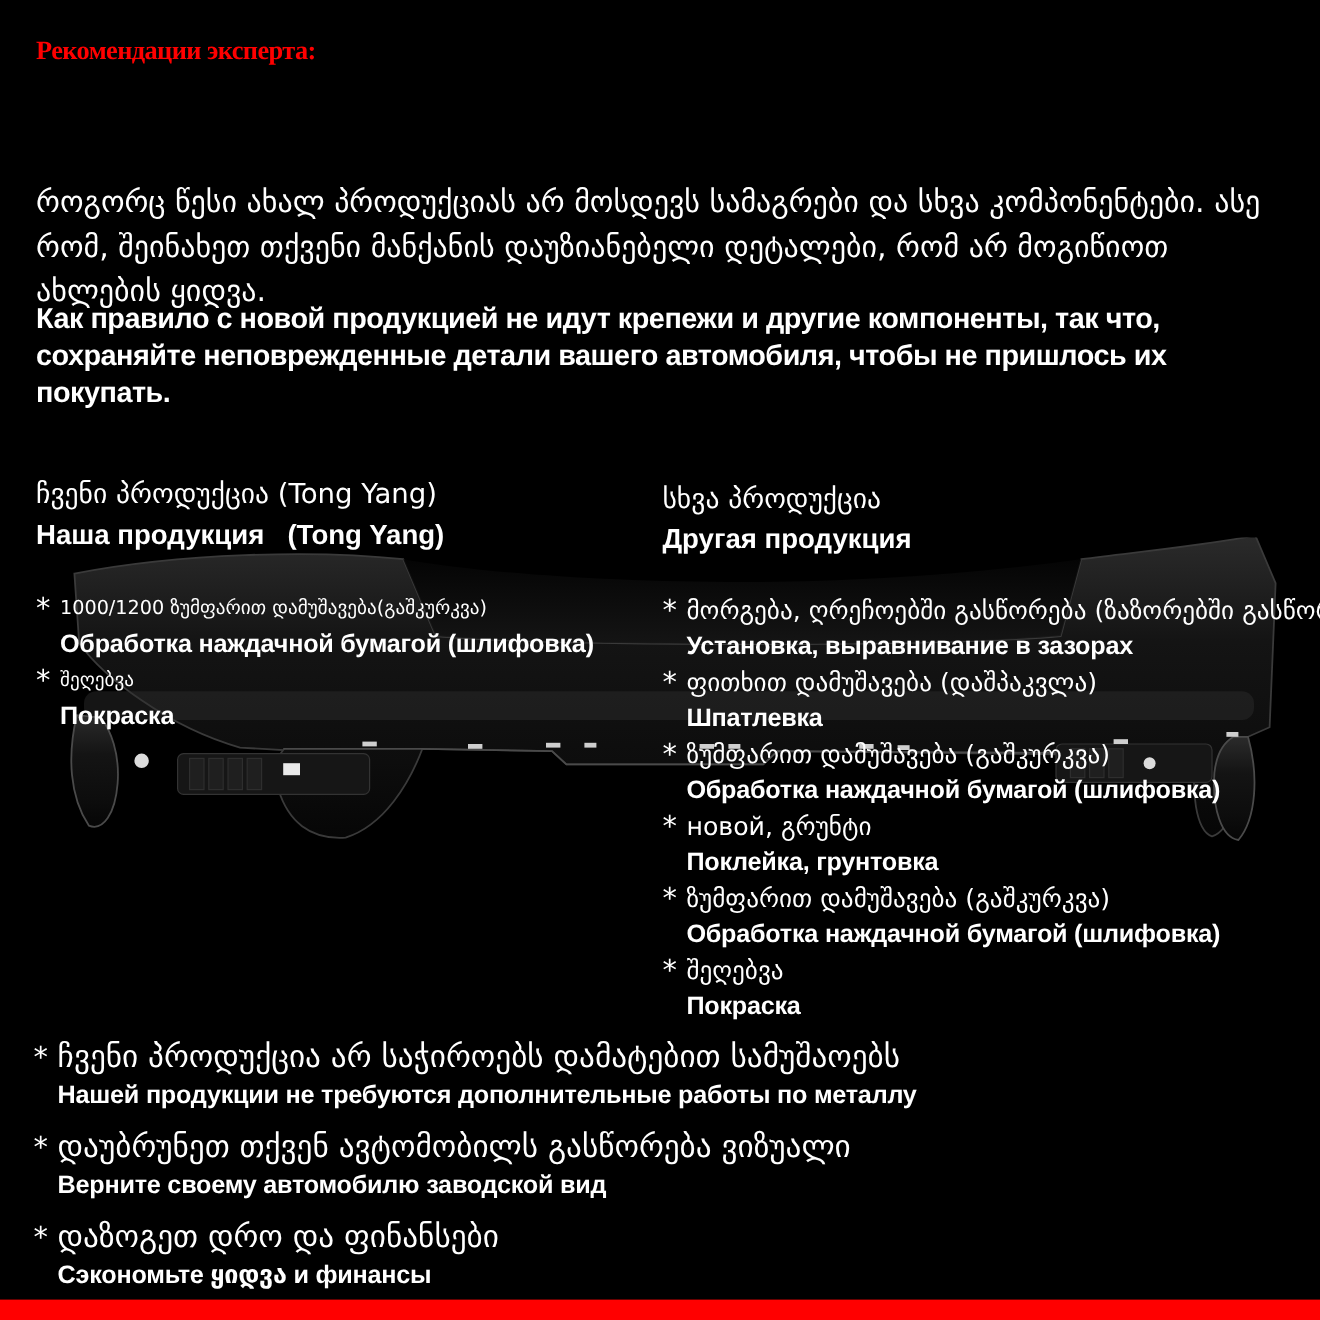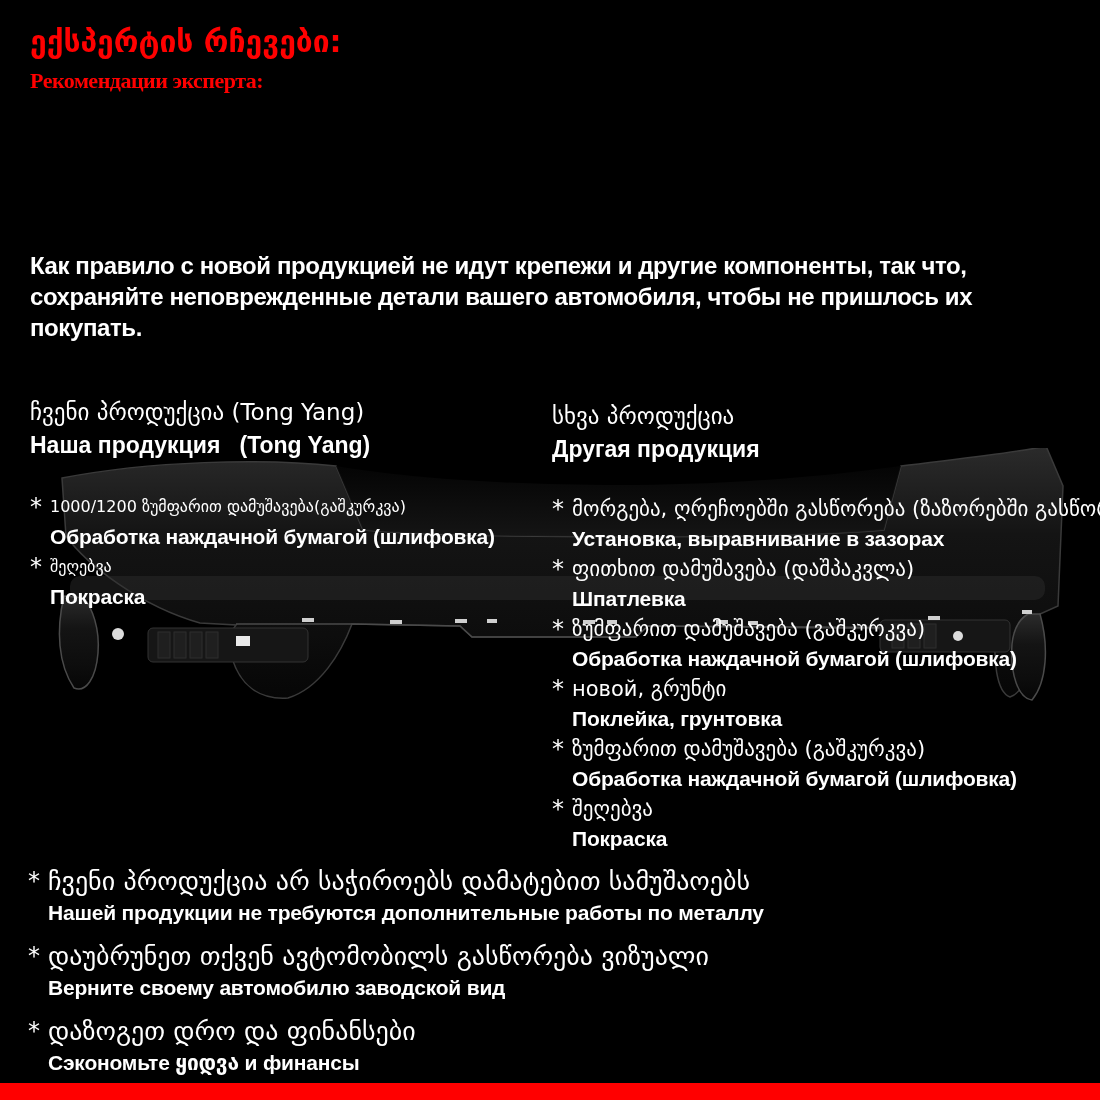--- a/index.html
+++ b/index.html
@@ -39,24 +39,24 @@
   .benefit .b-ru{font-size:21px;line-height:31px;}
 
   .bottom-bar{position:absolute;left:0;bottom:0;width:100%;height:17px;background:var(--accent);}
 </style>
 </head>
 <body>
 
 <div class="slide" style="--accent:#FF0000">
 
   <div class="header-block">
-    <div class="title-ka ka">ექსპერტის რჩევები:</div>
     <div class="title-ru ru">Рекомендации эксперта:</div>
   </div>
 
+  <p class="intro-ka ka">როგორც წესი ახალ პროდუქციას არ მოსდევს სამაგრები და სხვა კომპონენტები. ასე რომ, შეინახეთ თქვენი მანქანის დაუზიანებელი დეტალები, რომ არ მოგიწიოთ ახლების ყიდვა.</p>
   <p class="intro-ru ru">Как правило с новой продукцией не идут крепежи и другие компоненты, так что, сохраняйте неповрежденные детали вашего автомобиля, чтобы не пришлось их покупать.</p>
 
   <svg class="bumper" viewBox="0 0 1100 258" aria-hidden="true">
     <defs>
       <linearGradient id="bodyGrad" x1="0" y1="0" x2="0" y2="1">
         <stop offset="0" stop-color="#2b2b2b"></stop>
         <stop offset="0.35" stop-color="#141414"></stop>
         <stop offset="0.75" stop-color="#0d0d0d"></stop>
         <stop offset="1" stop-color="#060606"></stop>
       </linearGradient>

